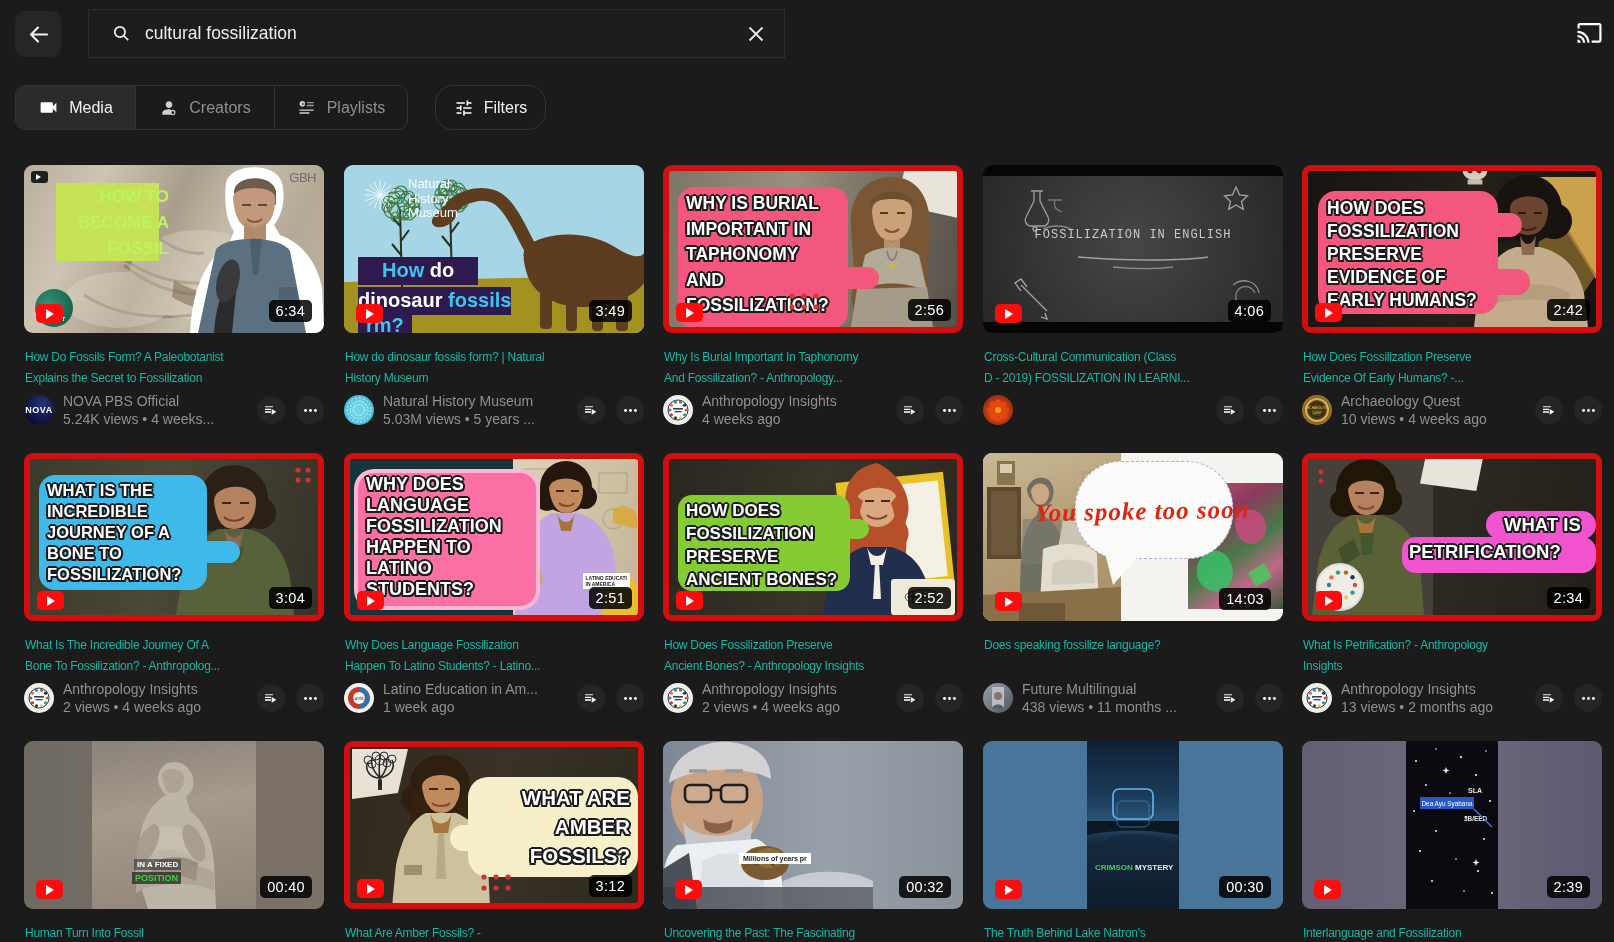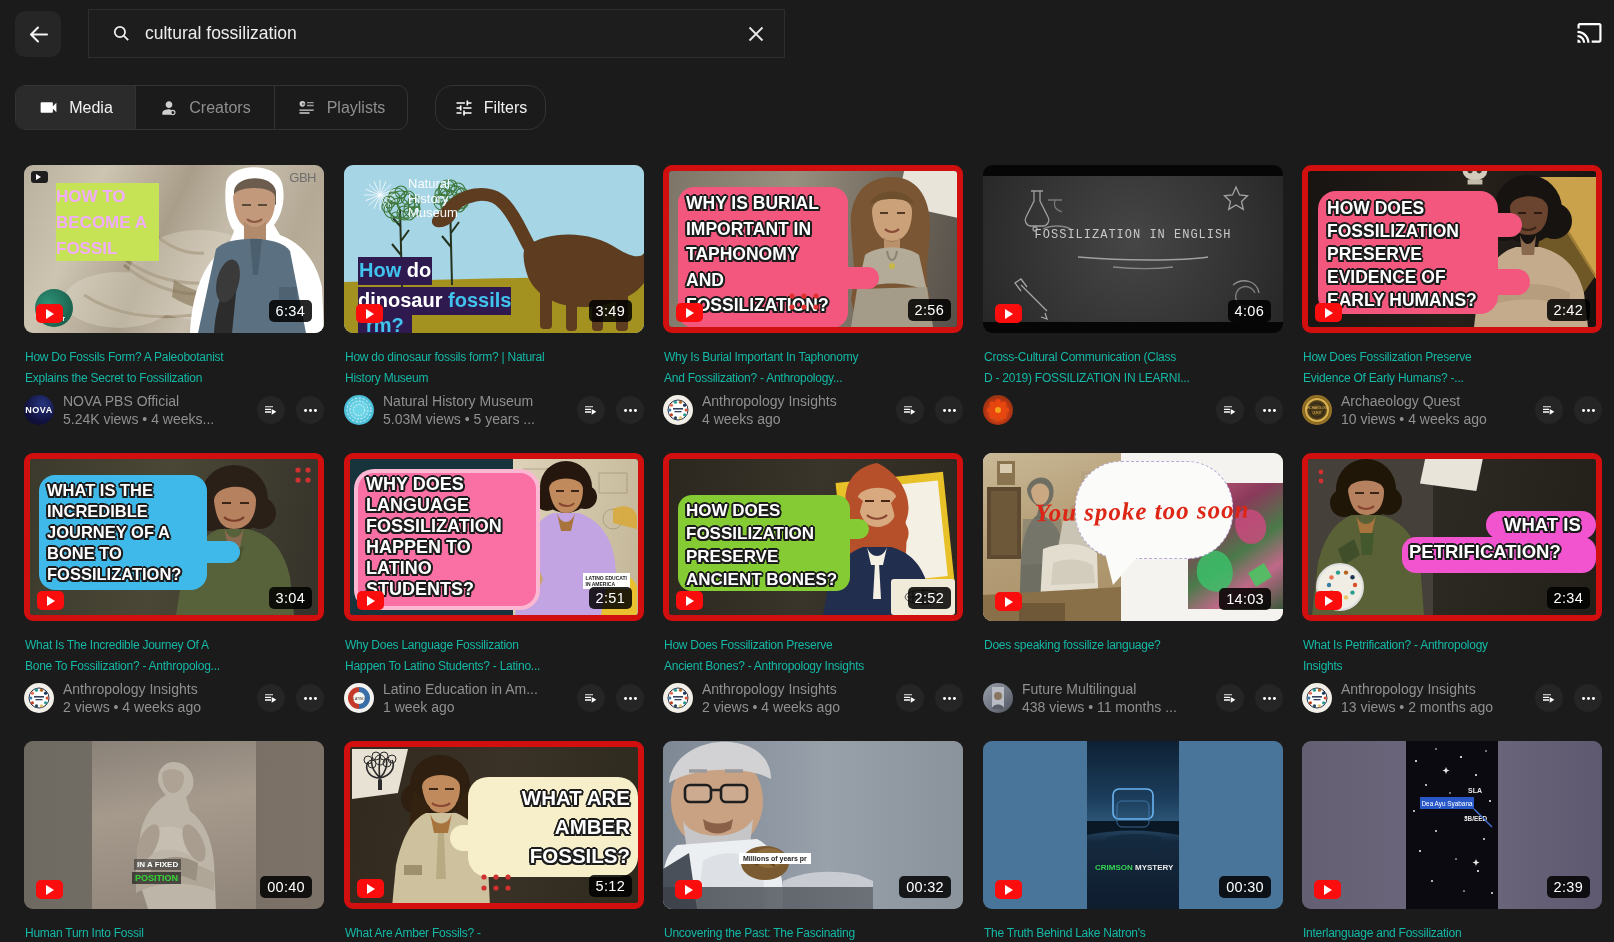--- a/index.html
+++ b/index.html
@@ -100,21 +100,21 @@
           <path d="M58 40 h9 M74 40 h9" stroke="#5a4a3a" stroke-width="1.8"></path>
           <path d="M63 54 C67 58 74 58 78 54" stroke="#8a5a42" stroke-width="2" fill="none"></path>
           <path d="M60 56 C66 64 76 64 82 56 L82 78 L60 78 Z" fill="#b28a6c"></path>
           <path d="M32 84 C44 70 96 70 106 86 L122 168 L14 168 Z" fill="#5b7181"></path>
           <path d="M66 74 L78 74 L74 110 L69 110 Z" fill="#4b5f6e"></path>
           <path d="M95 122 h18 v13 h-18z" fill="#4e6272"></path>
           <path d="M30 168 C32 130 46 112 54 108 L48 168 Z" fill="#2c2c2c"></path>
           <ellipse cx="44" cy="116" rx="11" ry="22" fill="#3a3a3a" transform="rotate(14 44 116)"></ellipse>
         </svg>
 <div class="abs" style="left:32px;top:18px;width:103px;height:78px;background:#c6e356"></div>
-<div class="abs" style="left:32px;top:19px;width:113px;color:#f0abfc;font-weight:bold;font-size:17px;line-height:26px;text-align:left">HOW TO<br>BECOME A<br>FOSSIL</div>
+<div class="abs" style="left:32px;top:19px;width:113px;color:#bef264;font-weight:bold;font-size:17px;line-height:26px;text-align:right">HOW TO<br>BECOME A<br>FOSSIL</div>
 <div class="abs" style="left:11px;bottom:6px;width:38px;height:38px;border-radius:50%;background:radial-gradient(circle at 35% 40%,#2e9478,#1c6450 70%)"></div>
 <div class="abs" style="left:14px;bottom:11px;color:#fff;font-size:5.5px;font-weight:bold">THOUGHT</div>
         <div class="yt"></div>
         <div class="dur">6:34</div>
       </div>
 <div class="title">How Do Fossils Form? A Paleobotanist<br>Explains the Secret to Fossilization</div>
 <div class="meta">
         <div class="av">
           <div class="abs" style="inset:0;background:radial-gradient(circle at 62% 30%,#27357e,#121342 60%,#0a0a22);display:flex;align-items:center;justify-content:center">
             <span style="color:#fff;font-weight:bold;font-size:9px;letter-spacing:.5px">NOVA</span>
@@ -202,21 +202,21 @@
             <line x1="31" y1="29" x2="13.5" y2="22.1"></line>
             <line x1="31" y1="29" x2="17.6" y2="16.2"></line>
             <line x1="31" y1="29" x2="23.8" y2="12.3"></line>
             <line x1="31" y1="29" x2="31.1" y2="11.0"></line>
             <line x1="31" y1="29" x2="38.3" y2="12.4"></line>
             <line x1="31" y1="29" x2="44.5" y2="16.3"></line>
             <line x1="31" y1="29" x2="48.6" y2="22.2"></line>
           </g>
         </svg>
 <div class="abs" style="left:64px;top:12px;color:#fff;font-size:13px;line-height:14.5px;opacity:.95">Natural<br>History<br>Museum</div>
-<div class="abs" style="left:14px;top:92px;background:#2f1a50;color:#fff;font-weight:bold;font-size:20px;padding:2px 1px 3px"><span style="color:#40c4ee">How</span> do</div>
+<div class="abs" style="left:14px;top:92px;background:#2f1a50;color:#fff;font-weight:bold;font-size:20px;padding:2px 24px 3px"><span style="color:#40c4ee">How</span> do</div>
 <div class="abs" style="left:14px;top:122px;background:#2f1a50;color:#fff;font-weight:bold;font-size:20px;padding:2px 0 3px">dinosaur <span style="color:#40c4ee">fossils</span></div>
 <div class="abs" style="left:14px;top:149px;background:#2f1a50;color:#40c4ee;font-weight:bold;font-size:20px;padding:0 8px 3px">rm?</div>
         <div class="yt"></div>
         <div class="dur">3:49</div>
       </div>
 <div class="title">How do dinosaur fossils form? | Natural<br>History Museum</div>
 <div class="meta">
         <div class="av">
           <div class="abs" style="inset:0;background:radial-gradient(circle,#6fd6e8 30%,#2aa8c8)"></div>
           <svg class="abs" width="30" height="30" viewBox="0 0 30 30">
@@ -831,21 +831,21 @@
           <g fill="#d03030">
             <circle cx="6" cy="6" r="2.6"></circle>
             <circle cx="18" cy="6" r="2.6"></circle>
             <circle cx="30" cy="6" r="2.6"></circle>
             <circle cx="6" cy="17" r="2.6"></circle>
             <circle cx="18" cy="17" r="2.6"></circle>
             <circle cx="30" cy="17" r="2.6"></circle>
           </g>
         </svg>
         <div class="yt"></div>
-        <div class="dur">5:12</div>
+        <div class="dur">3:12</div>
       </div>
 <div class="title">What Are Amber Fossils? -</div>
 </div>
 <div class="card" style="left:663px;top:741px">
 <div class="thumb">
         <div class="abs" style="inset:0;background:linear-gradient(90deg,#7e8894,#98a0aa 55%,#8a929c)"></div>
 <svg class="abs" style="left:0;top:0" width="210" height="168" viewBox="0 0 210 168">
           <ellipse cx="54" cy="60" rx="46" ry="50" fill="#c9a284"></ellipse>
           <path d="M6 42 C8 14 42 -4 74 2 C96 6 108 20 108 38 C84 24 28 26 6 42 Z" fill="#d2d2d4"></path>
           <g fill="rgba(240,240,240,.12)" stroke="#1f1f1f" stroke-width="2.6">

